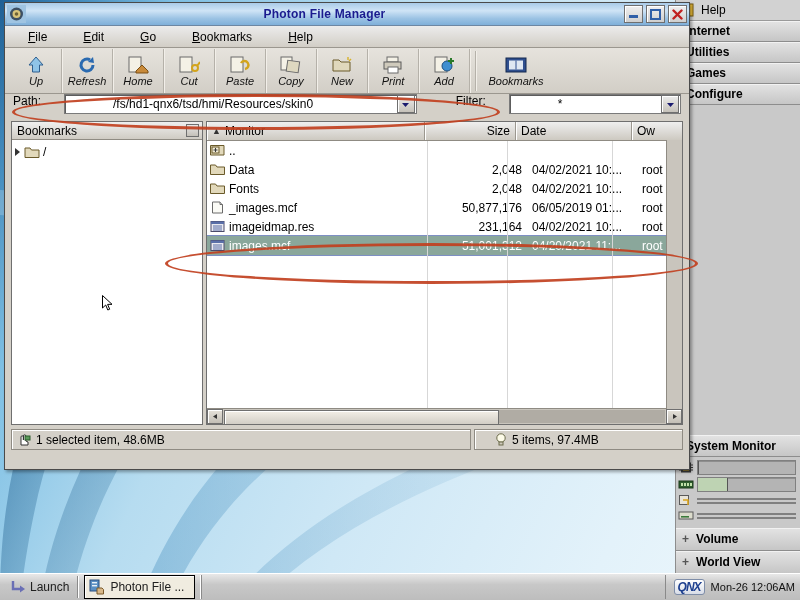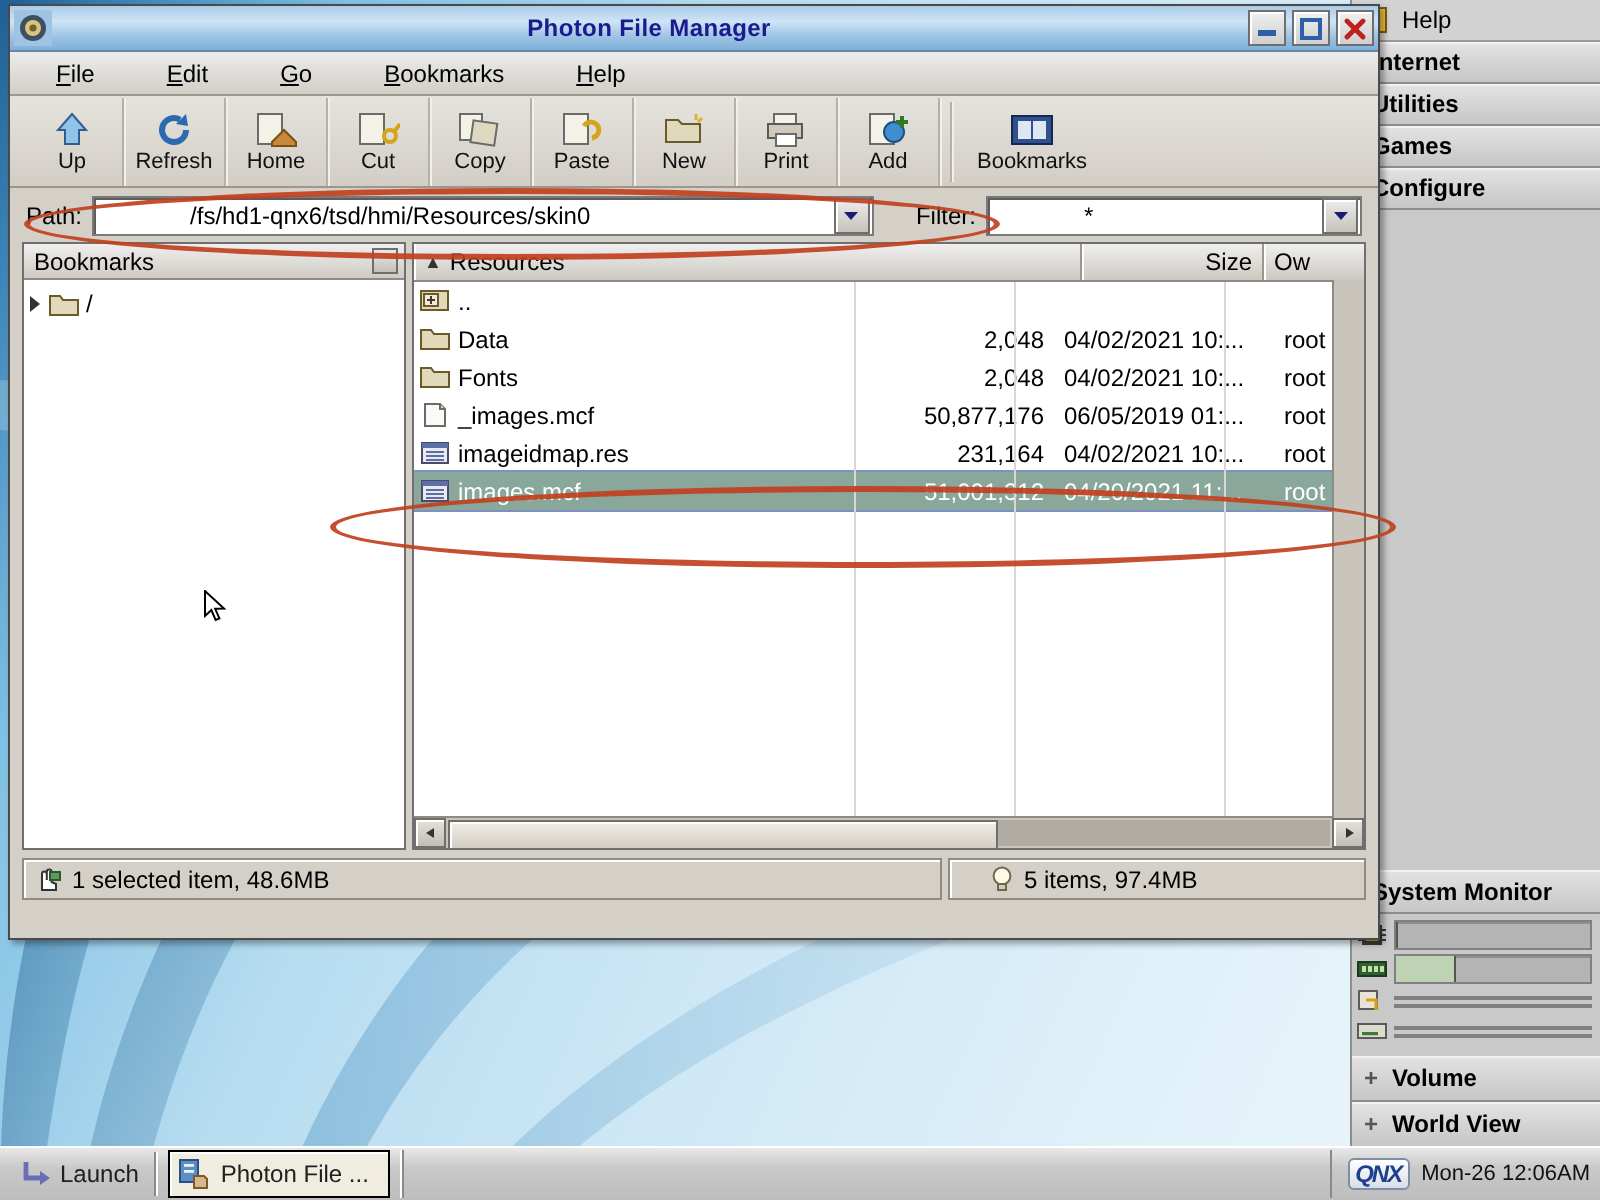--- a/index.html
+++ b/index.html
@@ -76,29 +76,29 @@
     display:flex;align-items:center;justify-content:center;}
   
   #menubar{height:21px;display:flex;align-items:center;
     background:linear-gradient(#ececec,#d2cec6);
     border-bottom:1px solid #9b978f;padding-left:14px;}
   .menu-item{padding:0 9px;font-size:12px;color:#000;margin-right:18px;}
   .menu-item u{text-decoration:underline;}
   
   #toolbar{height:44px;display:flex;align-items:stretch;
     background:linear-gradient(#e6e3dd,#d2cec6);
-    border-bottom:1px solid #9b978f;padding:1px 0 0 6px;}
+    border-bottom:1px solid #9b978f;padding:1px 0 0 6px;font-style:italic;}
   .tool{width:50px;display:flex;flex-direction:column;align-items:center;
     justify-content:center;gap:1px;border-right:1px solid #b5b1a9;
     box-shadow:1px 0 0 #f2efe9;}
   .tool .tlabel{font-size:11px;color:#111;line-height:11px;}
   .tool.wide{width:70px;border-right:none;box-shadow:none;}
   #tool-sep{width:1px;background:#b5b1a9;box-shadow:1px 0 0 #f2efe9;margin:2px 5px;}
   
-  #pathrow{height:27px;display:flex;align-items:center;gap:5px;
+  #pathrow{height:27px;display:flex;align-items:flex-start;gap:23px;
     padding:0 8px;background:#d4d0c8;}
   .lbl{font-size:12px;color:#000;}
   .combo{height:18px;background:#fff;border:1px solid #7a7a7a;
     box-shadow:inset 1px 1px 0 #5d5d5d;display:flex;align-items:center;padding-left:44px;}
   .combo .cval{flex:1;padding-left:4px;font-size:12px;color:#000;
     white-space:nowrap;overflow:hidden;}
   .cbtn{width:16px;height:16px;margin:0 1px;flex:0 0 16px;
     background:linear-gradient(#ececec,#c6c2ba);
     border:1px solid #6f6f6f;box-shadow:inset 1px 1px 0 #fff;
     display:flex;align-items:center;justify-content:center;}
@@ -333,31 +333,31 @@
     <div class="tool">
       <svg width="22" height="20" viewBox="0 0 22 20">
         <rect x="2" y="2" width="12" height="15" fill="#f4f1e6" stroke="#6a6a6a"></rect>
         <circle cx="17" cy="13" r="3" fill="none" stroke="#d3a41c" stroke-width="2"></circle>
         <line x1="19" y1="11" x2="22" y2="7" stroke="#d3a41c" stroke-width="2"></line>
       </svg>
       <span class="tlabel">Cut</span>
     </div>
     <div class="tool">
       <svg width="22" height="20" viewBox="0 0 22 20">
+        <rect x="2" y="2" width="12" height="15" fill="#f4f1e6" stroke="#6a6a6a"></rect>
+        <path d="M12 8 a4 4 0 1 1 4 6" fill="none" stroke="#d3a41c" stroke-width="2.4"></path>
+      </svg>
+      <span class="tlabel">Paste</span>
+    </div>
+    <div class="tool">
+      <svg width="22" height="20" viewBox="0 0 22 20">
         <rect x="1" y="2" width="11" height="13" fill="#f4f1e6" stroke="#6a6a6a"></rect>
         <rect x="7" y="6" width="12" height="11" fill="#ded8c0" stroke="#6a6a6a" transform="rotate(8 13 11)"></rect>
       </svg>
       <span class="tlabel">Copy</span>
-    </div>
-    <div class="tool">
-      <svg width="22" height="20" viewBox="0 0 22 20">
-        <rect x="2" y="2" width="12" height="15" fill="#f4f1e6" stroke="#6a6a6a"></rect>
-        <path d="M12 8 a4 4 0 1 1 4 6" fill="none" stroke="#d3a41c" stroke-width="2.4"></path>
-      </svg>
-      <span class="tlabel">Paste</span>
     </div>
     <div class="tool">
       <svg width="22" height="20" viewBox="0 0 22 20">
         <path d="M2 5 L8 5 L10 7 L19 7 L19 16 L2 16 Z" fill="#e0d8bc" stroke="#6a5a2a"></path>
         <g stroke="#d8b22a" stroke-width="1.4">
             <line x1="17" y1="2" x2="17" y2="5"></line>
             <line x1="20" y1="4" x2="18" y2="6"></line>
           </g>
       </svg>
       <span class="tlabel">New</span>
@@ -428,24 +428,27 @@
         <svg id="cursor" viewBox="0 0 12 18">
           <path d="M0.5 0.5 L0.5 13 L3.7 10 L5.8 15 L7.7 14.2 L5.6 9.4 L10 9.3 Z" fill="#fff" stroke="#000"></path>
         </svg>
       </div>
     </div>
 
     <div id="file-pane">
       <div id="col-hdr">
         <div class="col c-name">
           <span class="sortarrow">▲</span>
-          <span>Resources</span>
+          <span>Monitor</span>
         </div>
         <div class="col c-size">
           <span>Size</span>
+        </div>
+        <div class="col c-date">
+          <span>Date</span>
         </div>
         <div class="col c-own" style="border-right:none;">
           <span>Ow</span>
         </div>
       </div>
 
       <div id="rows">
         <div class="vgrid" style="left:calc(100% - 255px);"></div>
         <div class="vgrid" style="left:calc(100% - 175px);"></div>
         <div class="vgrid" style="left:calc(100% - 70px);"></div>

